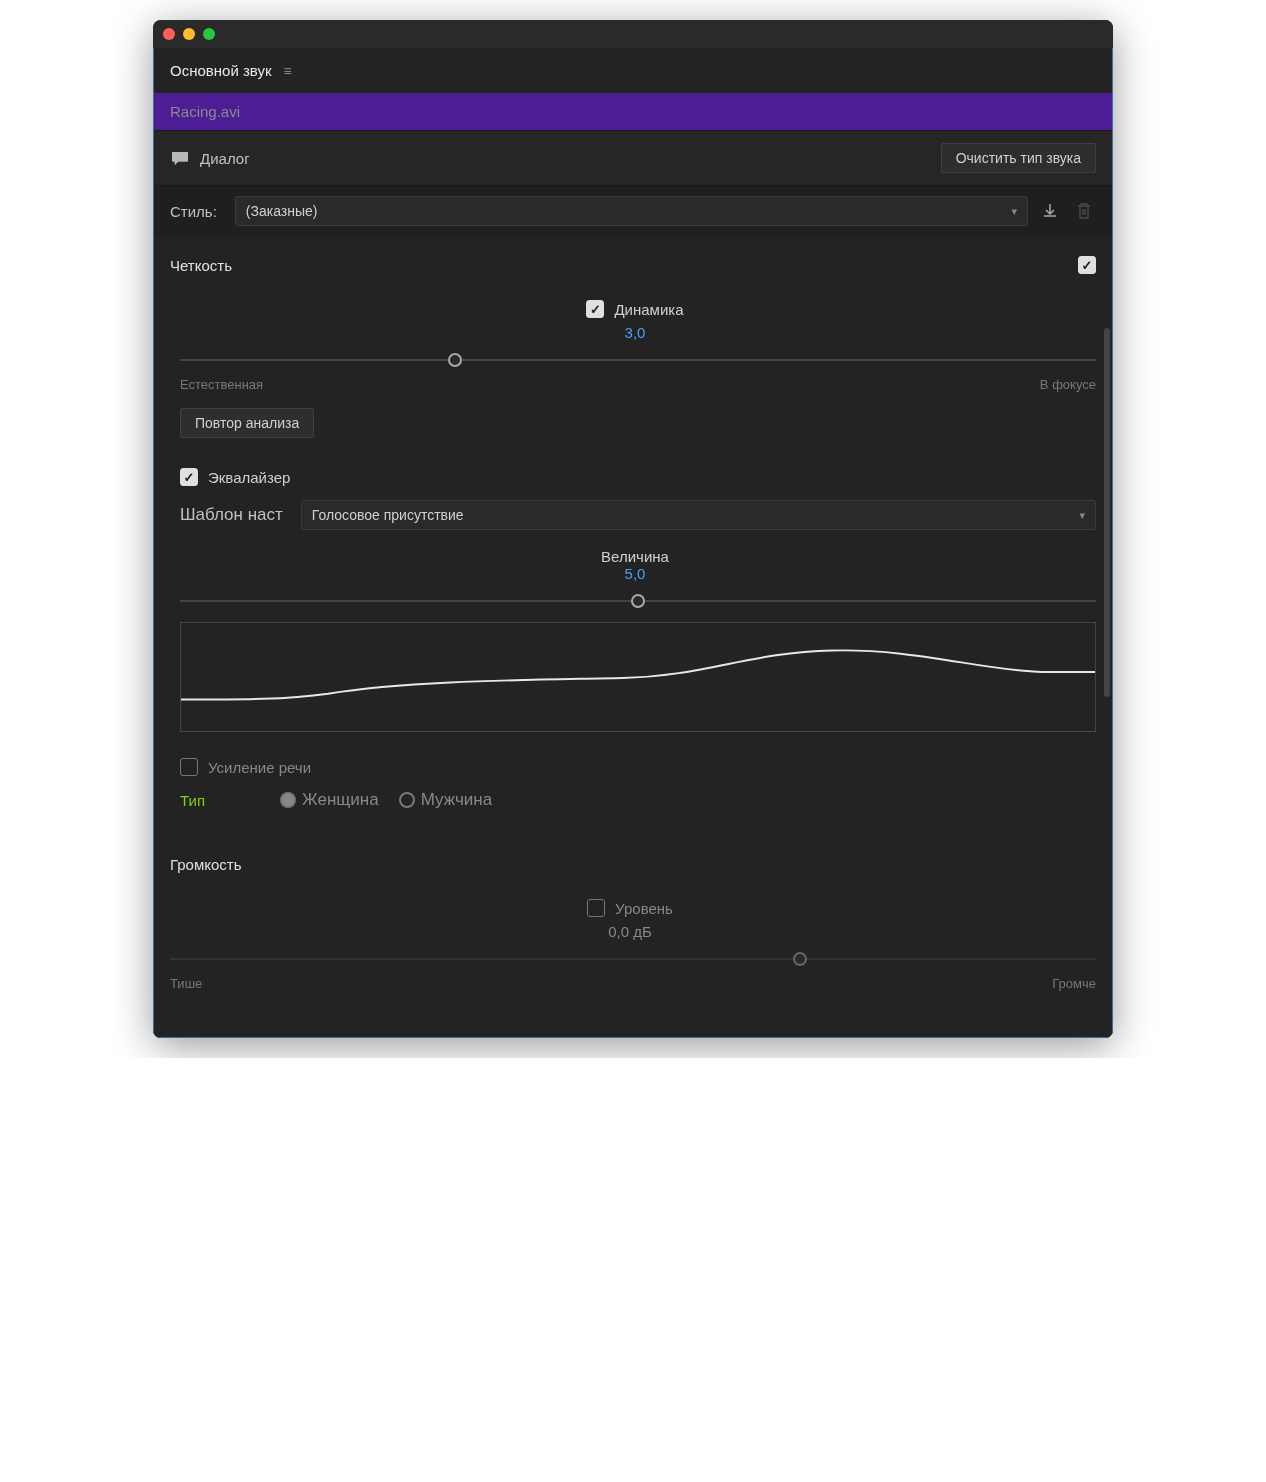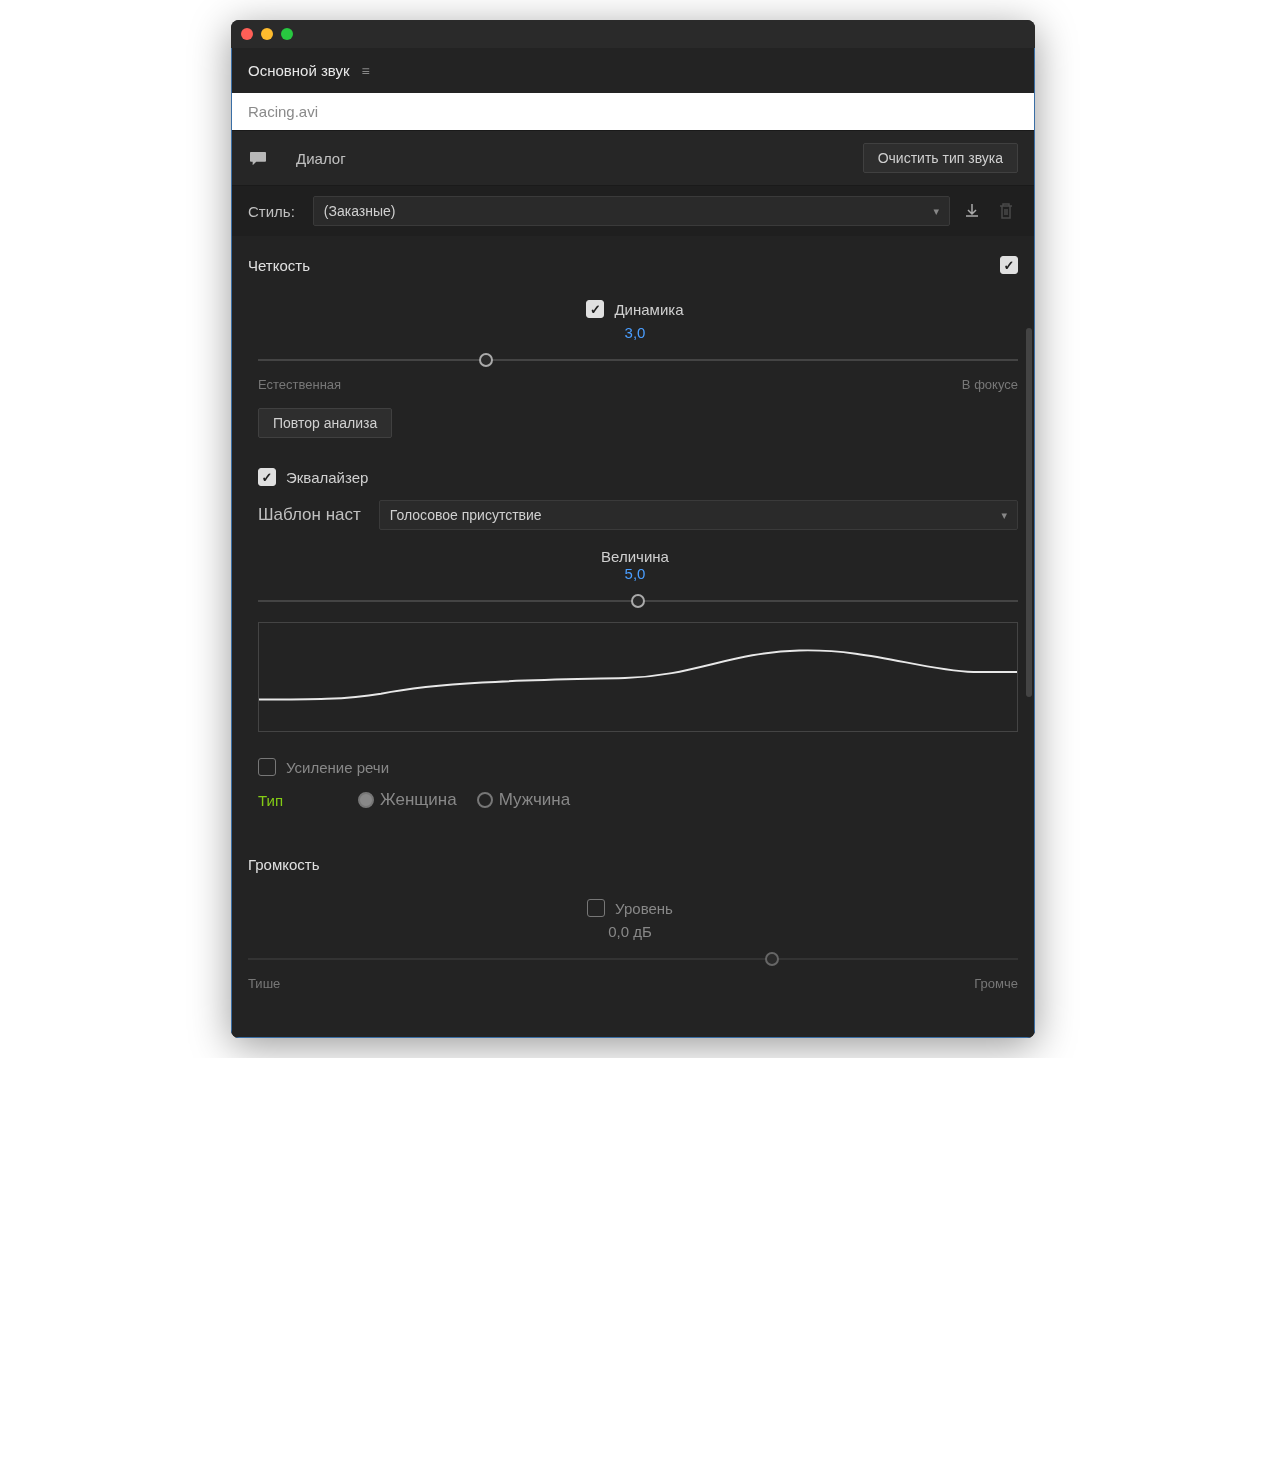--- a/index.html
+++ b/index.html
@@ -4,21 +4,21 @@
 <style>
   * { box-sizing: border-box; margin: 0; padding: 0; }
   body {
     background: #fff;
     font-family: -apple-system, BlinkMacSystemFont, "Segoe UI", Arial, sans-serif;
     display: flex;
     justify-content: center;
     padding: 20px;
   }
   .window {
-    width: 804px;
+    width: 960px;
     background: #1e1e1e;
     border-radius: 8px;
     box-shadow: 0 8px 40px rgba(0,0,0,0.4);
     overflow: hidden;
   }
   .titlebar {
     height: 28px;
     background: #2a2a2a;
     display: flex;
     align-items: center;
@@ -47,33 +47,33 @@
     padding: 14px 16px;
     color: #e8e8e8;
     font-size: 15px;
   }
   .menu-icon { color: #888; font-size: 14px; }
 
   .filename-bar {
     padding: 10px 16px;
     color: #8a8a8a;
     font-size: 15px;
-    background: #ffffff;
+    background: #4c1d95;
   }
 
   .type-row {
     display: flex;
     align-items: center;
     justify-content: space-between;
     padding: 12px 16px;
     background: #262626;
     border-top: 1px solid #1a1a1a;
     border-bottom: 1px solid #1a1a1a;
   }
-  .type-left { display: flex; align-items: flex-end; gap: 28px; }
+  .type-left { display: flex; align-items: flex-end; gap: 10px; }
   .speech-icon {
     width: 20px; height: 16px;
     fill: #b8b8b8;
   }
   .type-label { color: #c0c0c0; font-size: 15px; }
   .btn {
     background: #2e2e2e;
     border: 1px solid #404040;
     color: #d0d0d0;
     padding: 6px 14px;

